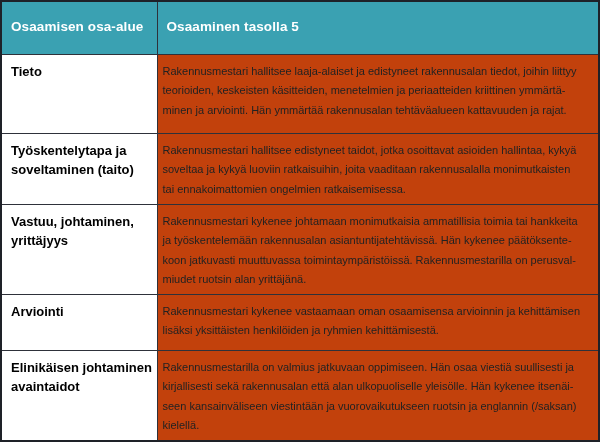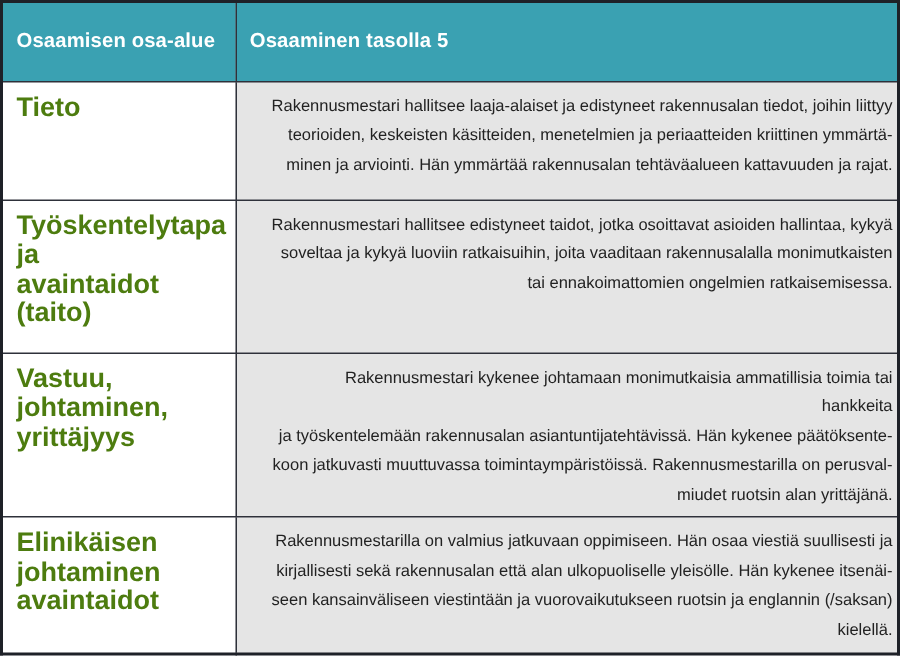--- a/index.html
+++ b/index.html
@@ -37,37 +37,36 @@
     font-weight: bold;
     text-align: left;
     vertical-align: middle;
     padding: 2px 6px 4px 9px;
     letter-spacing: 0.1px;
     border-color: #1e2128;
   }
   
   td.label-cell {
     vertical-align: top;
-    font-size: 18px;
+    font-size: 13px;
     font-weight: bold;
-    color: #4d7c0f;
+    color: #000000;
     line-height: 19.5px;
-    padding: 7px 4px 16px 9px;
+    padding: 7px 4px 4px 9px;
     white-space: pre-wrap;
     background: #ffffff;
   }
   td.text-cell {
     vertical-align: top;
     font-size: 11px;
     color: #222222;
     line-height: 19.5px;
-    padding: 7px 3px 4px 23px;
+    padding: 7px 3px 4px 5px;
     white-space: pre-wrap;
-    background: #e5e5e5;
-    text-align: right;
+    background: #c2410c;
   }
   tr.row-1 { height: 79px; }
   tr.row-2 { height: 71px; }
   tr.row-3 { height: 89px; border-radius: 25px; }
   tr.row-4 { height: 56px; }
   tr.row-5 { height: 91px; }
 </style>
 </head>
 <body>
 
@@ -85,32 +84,37 @@
     </thead>
     <tbody>
       <tr class="row-1">
         <td class="label-cell">Tieto</td>
         <td class="text-cell">Rakennusmestari hallitsee laaja-alaiset ja edistyneet rakennusalan tiedot, joihin liittyy
 teorioiden, keskeisten käsitteiden, menetelmien ja periaatteiden kriittinen ymmärtä-
 minen ja arviointi. Hän ymmärtää rakennusalan tehtäväalueen kattavuuden ja rajat.</td>
       </tr>
       <tr class="row-2">
         <td class="label-cell">Työskentelytapa ja
-avaintaidot (taito)</td>
+soveltaminen (taito)</td>
         <td class="text-cell">Rakennusmestari hallitsee edistyneet taidot, jotka osoittavat asioiden hallintaa, kykyä
 soveltaa ja kykyä luoviin ratkaisuihin, joita vaaditaan rakennusalalla monimutkaisten
 tai ennakoimattomien ongelmien ratkaisemisessa.</td>
       </tr>
       <tr class="row-3">
         <td class="label-cell">Vastuu, johtaminen,
 yrittäjyys</td>
         <td class="text-cell">Rakennusmestari kykenee johtamaan monimutkaisia ammatillisia toimia tai hankkeita
 ja työskentelemään rakennusalan asiantuntijatehtävissä. Hän kykenee päätöksente-
 koon jatkuvasti muuttuvassa toimintaympäristöissä. Rakennusmestarilla on perusval-
 miudet ruotsin alan yrittäjänä.</td>
+      </tr>
+      <tr class="row-4">
+        <td class="label-cell">Arviointi</td>
+        <td class="text-cell">Rakennusmestari kykenee vastaamaan oman osaamisensa arvioinnin ja kehittämisen
+lisäksi yksittäisten henkilöiden ja ryhmien kehittämisestä.</td>
       </tr>
       <tr class="row-5">
         <td class="label-cell">Elinikäisen johtaminen
 avaintaidot</td>
         <td class="text-cell">Rakennusmestarilla on valmius jatkuvaan oppimiseen. Hän osaa viestiä suullisesti ja
 kirjallisesti sekä rakennusalan että alan ulkopuoliselle yleisölle. Hän kykenee itsenäi-
 seen kansainväliseen viestintään ja vuorovaikutukseen ruotsin ja englannin (/saksan)
 kielellä.</td>
       </tr>
     </tbody>

